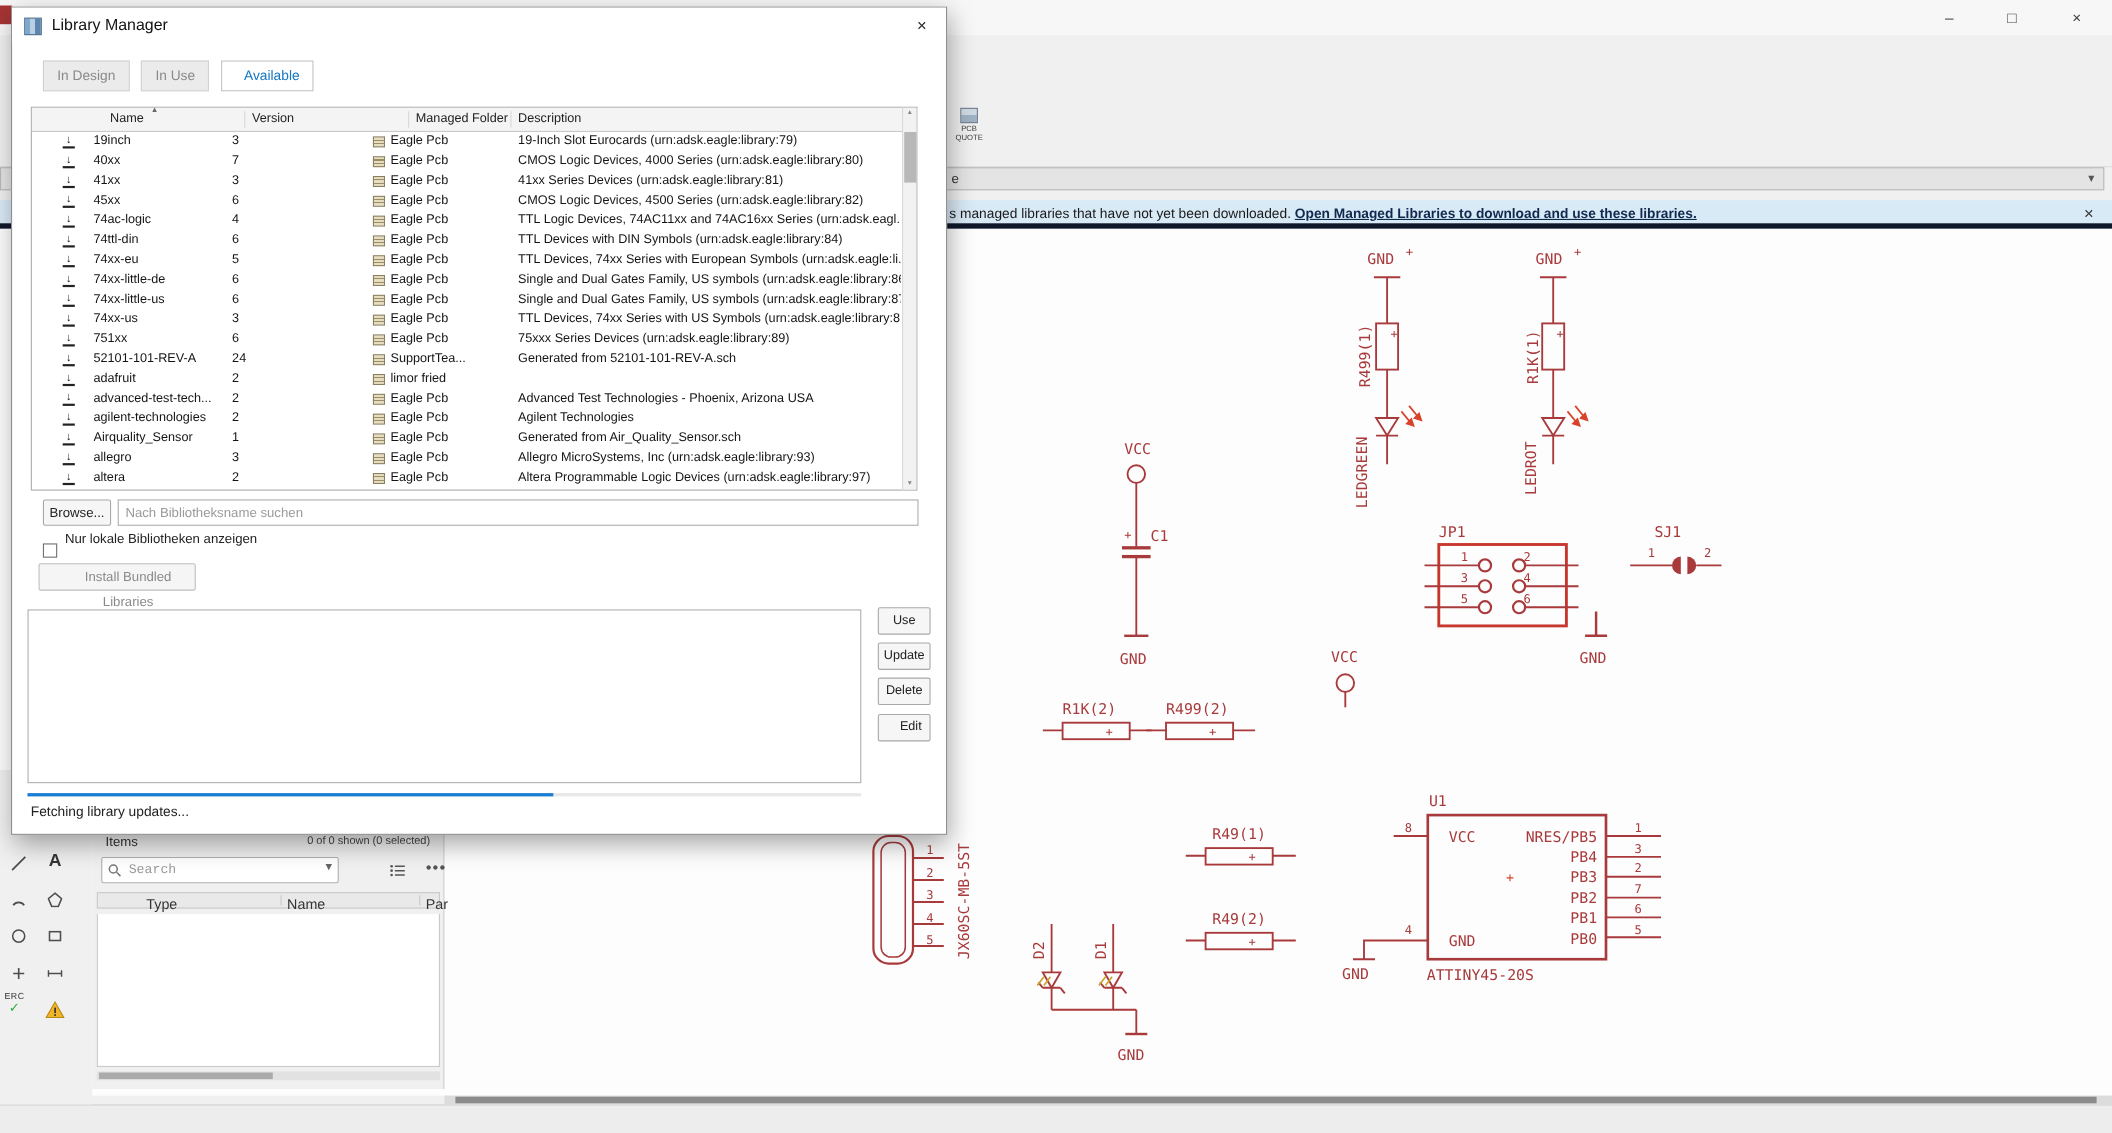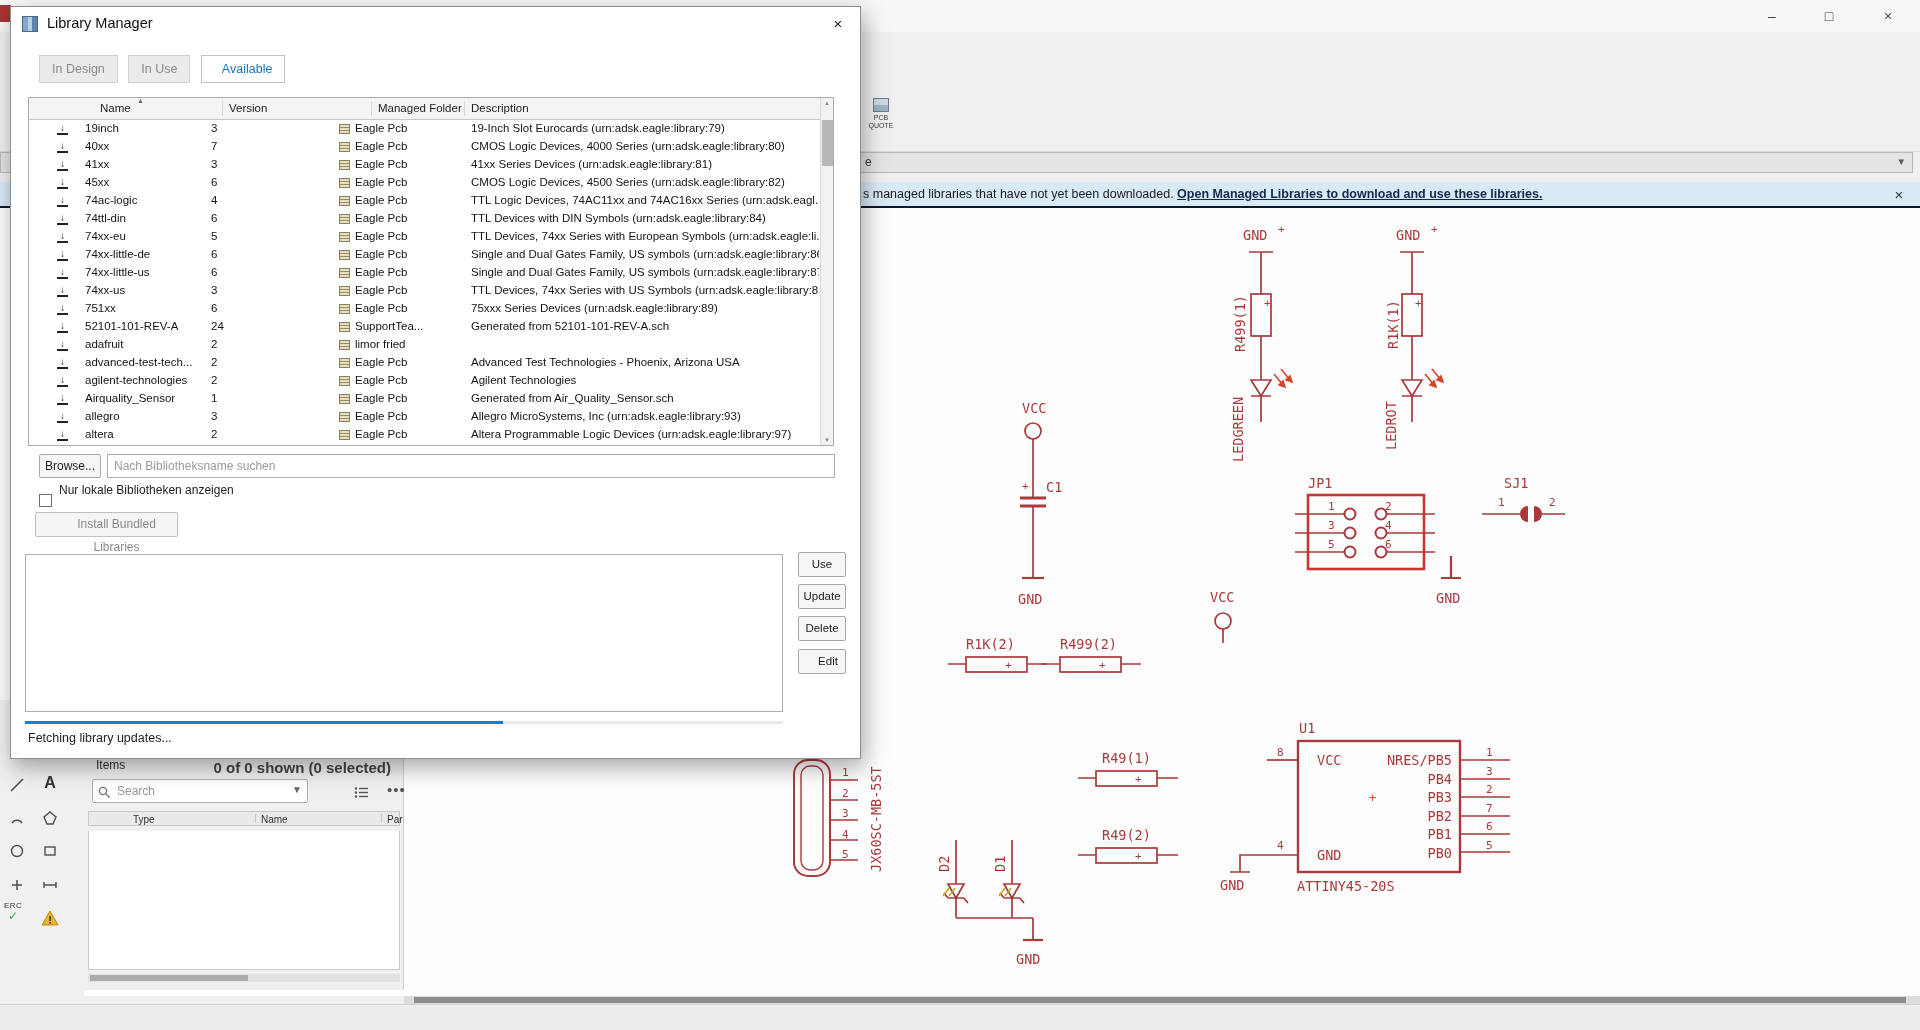--- a/index.html
+++ b/index.html
@@ -21,21 +21,21 @@
   .pcbquote { position:absolute; left:858px; top:66px; width:46px; height:44px; text-align:center; }
   .pcbquote-ic { display:block; margin:0 auto 2px auto; width:16px; height:14px; border:1px solid #6b7b8c; background:linear-gradient(#cfd9e4 50%, #9fb2c4 50%); }
   .pcbquote-label { font-size:7px; line-height:8px; color:#3a3a3a; white-space:normal; width:34px; margin:0 auto; }
 
   
   .filter-bar { position:absolute; left:0; top:152px; width:1913px; height:21px; background:#e4e4e4; border:1px solid #b9b9b9; }
   .filter-text { position:absolute; left:864px; top:2px; font-size:12px; color:#333; }
   .filter-caret { position:absolute; right:8px; top:2px; font-size:11px; color:#555; }
 
   
-  .notif-bar { position:absolute; left:0; top:182px; width:1920px; height:26px; background:#d9eaf7; border-bottom:2px solid #0f172a; font-size:12.5px; line-height:25px; color:#1a1a1a; }
+  .notif-bar { position:absolute; left:0; top:182px; width:1920px; height:26px; background:#d9eaf7; border-bottom:5px solid #0f172a; font-size:12.5px; line-height:25px; color:#1a1a1a; }
   .notif-text { position:absolute; left:863px; top:0; white-space:nowrap; }
   .notif-link { font-weight:bold; text-decoration:underline; color:#10294d; cursor:pointer; }
   .notif-close { position:absolute; right:12px; top:0; font-size:15px; color:#333; width:18px; text-align:center; }
 
   
   .canvas { position:absolute; left:0; top:208px; width:1920px; height:788px; background:#fdfdfd; }
   svg.schematic { position:absolute; left:0; top:0; }
 
   
   .hscroll { position:absolute; left:404px; top:996px; width:1516px; height:8px; background:#dcdcdc; }
@@ -46,28 +46,28 @@
   .left-tools { position:absolute; left:0; top:700px; width:84px; height:304px; background:#f0f0f0; }
   .tool { position:absolute; width:26px; height:26px; display:flex; align-items:center; justify-content:center; color:#4d4d4d; }
   .tool svg { display:block; }
   .tool-A { font-size:16px; font-weight:bold; color:#333; }
   .erc-label { position:absolute; left:4px; top:901px; font-size:8px; color:#333; letter-spacing:0.5px; }
   .erc-check { position:absolute; left:8px; top:909px; font-size:12px; color:#2fae3a; }
 
   
   .items-panel { position:absolute; left:84px; top:755px; width:320px; height:235px; background:#f0f0f0; border-right:1px solid #cfcfcf; }
   .items-title { position:absolute; left:12px; top:3px; font-size:12px; color:#333; }
-  .items-count { position:absolute; right:12px; top:4px; font-size:15px; color:#444;font-weight:bold; }
-  .items-search { position:absolute; left:8px; top:24px; width:216px; height:24px; background:#fff; border:1px solid #b0b0b0; border-radius:2px; }
+  .items-count { position:absolute; right:12px; top:4px; font-size:10px; color:#444; }
+  .items-search { position:absolute; left:8px; top:24px; width:216px; height:24px; background:#fff; border:1px solid #b0b0b0; border-radius:2px;font-family:Liberation Mono, monospace; }
   .items-search input { position:absolute; left:22px; top:2px; width:170px; height:18px; border:none; outline:none; font-size:12px; color:#333; background:transparent; font-family:inherit; }
   .mag { position:absolute; left:5px; top:5px; }
   .search-caret { position:absolute; right:5px; top:4px; font-size:10px; color:#666; }
   .list-ic { position:absolute; left:270px; top:30px; }
   .dots-ic { position:absolute; left:303px; top:26px; font-size:15px; color:#555; letter-spacing:1px; }
-  .items-table-head { position:absolute; left:4px; top:56px; width:312px; height:15px; background:#e9e9e9; border:1px solid #c9c9c9; font-size:10px; color:#333; }
+  .items-table-head { position:absolute; left:4px; top:56px; width:312px; height:15px; background:#e9e9e9; border:1px solid #c9c9c9; font-size:13px; color:#333; }
   .ith-cell { position:absolute; top:2px; }
   .ith-type { left:44px; } .ith-name { left:172px; } .ith-par { left:298px; }
   .ith-sep { position:absolute; top:2px; bottom:2px; width:1px; background:#c9c9c9; }
   .items-table-body { position:absolute; left:4px; top:76px; width:312px; height:139px; background:#ffffff; border:1px solid #c9c9c9; border-top:none; }
   .items-hscroll { position:absolute; left:4px; top:219px; width:312px; height:8px; background:#e2e2e2; }
   .items-hscroll-thumb { position:absolute; left:2px; top:1px; width:158px; height:6px; background:#ababab; }
 
   
   .dialog { position:absolute; left:10px; top:6px; width:851px; height:753px; background:#ffffff; border:1px solid #8f8f8f; box-shadow:3px 8px 22px rgba(0,0,0,0.35); z-index:10; }
   .dlg-title { position:absolute; left:0; top:0; width:100%; height:34px; background:#ffffff; }

